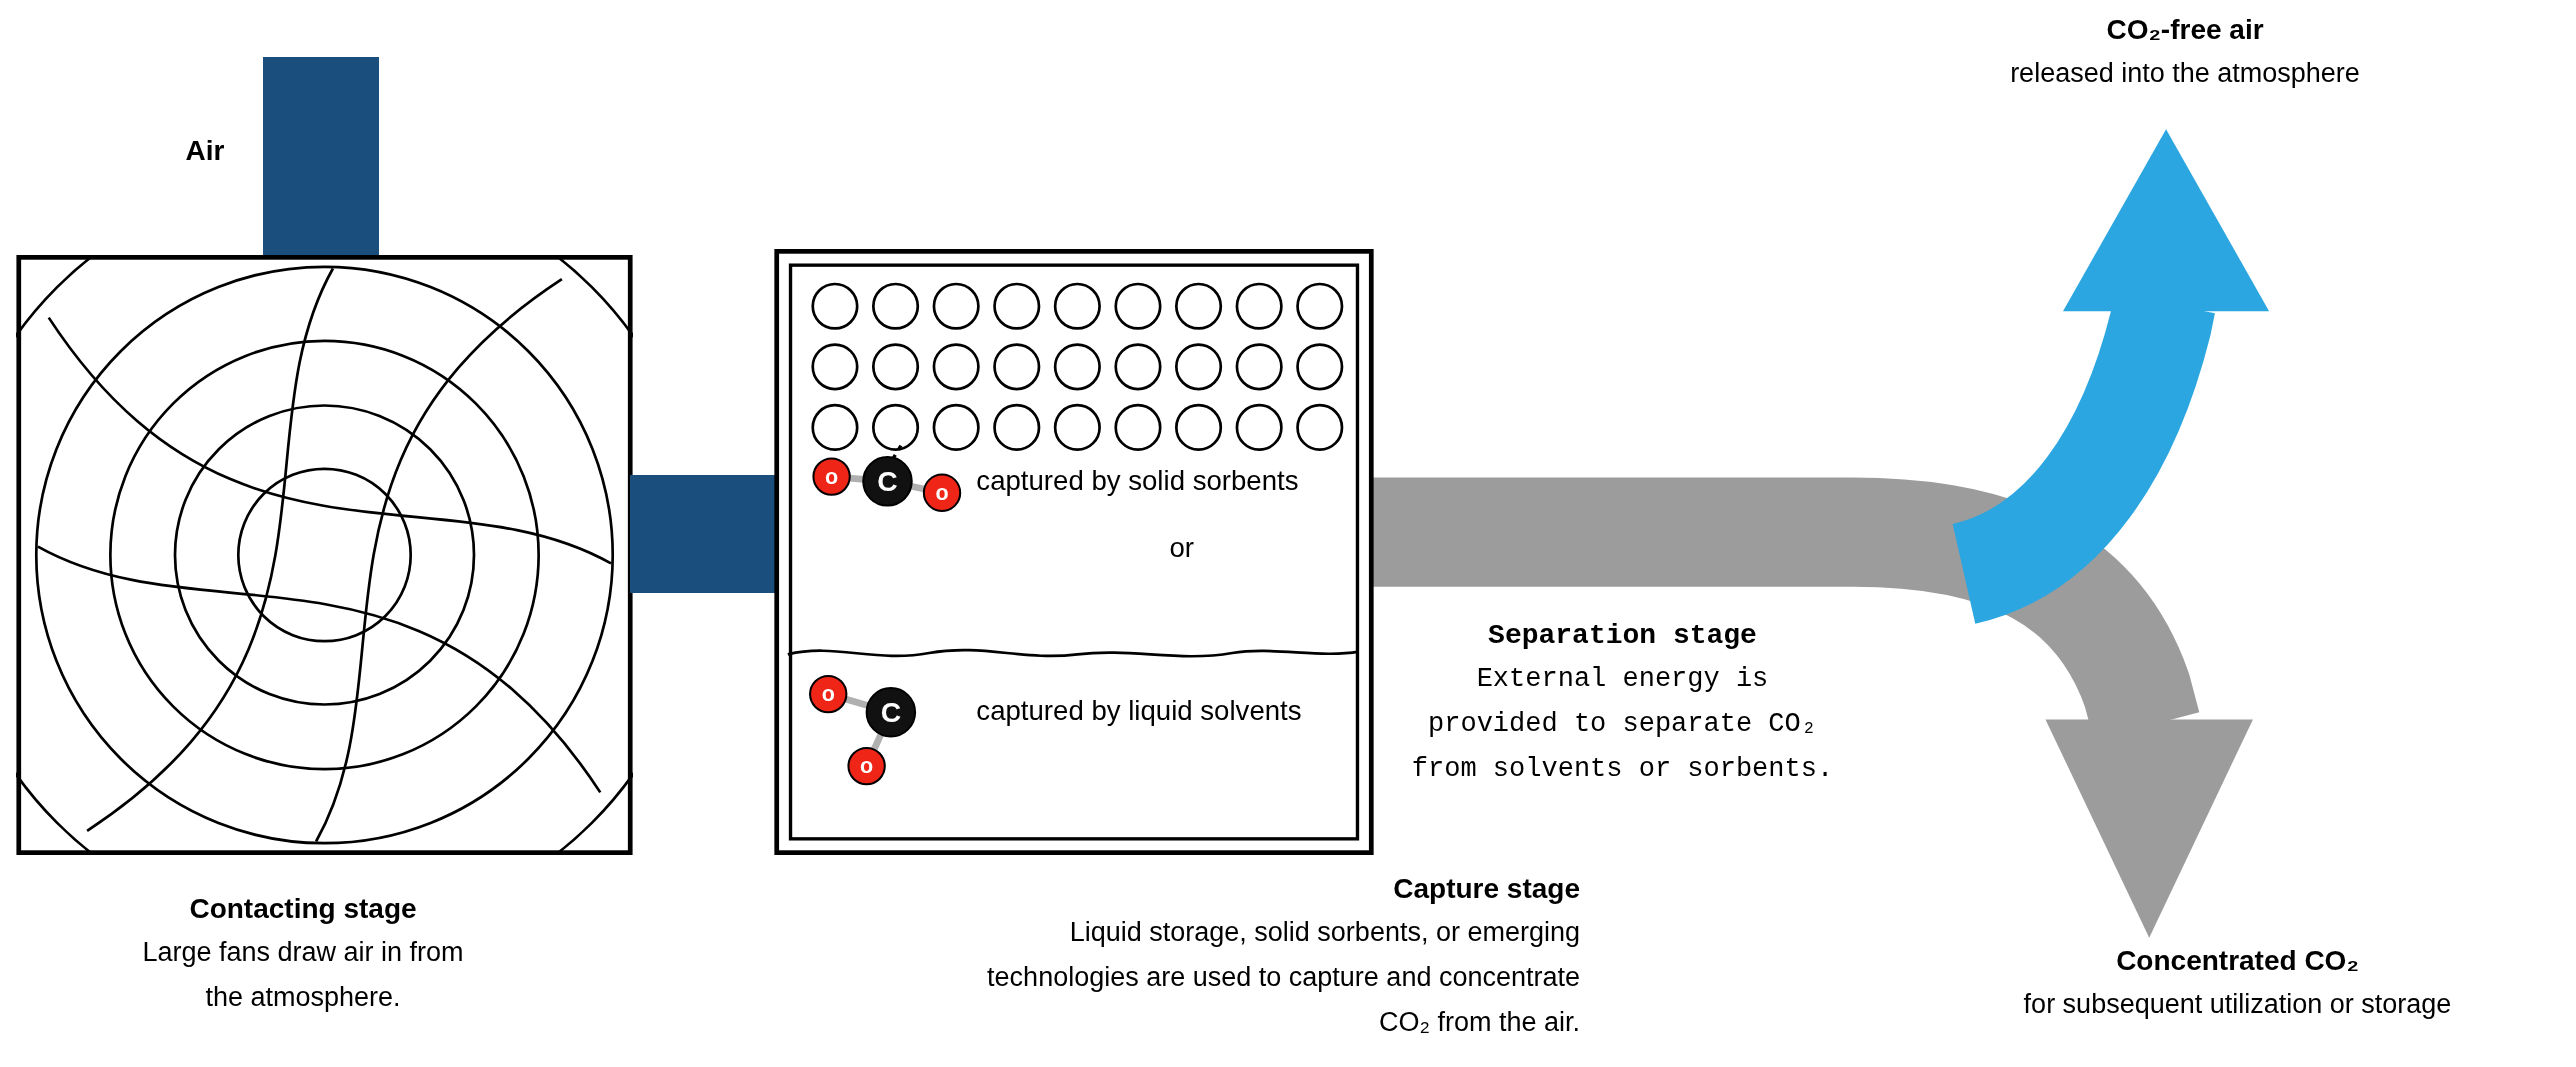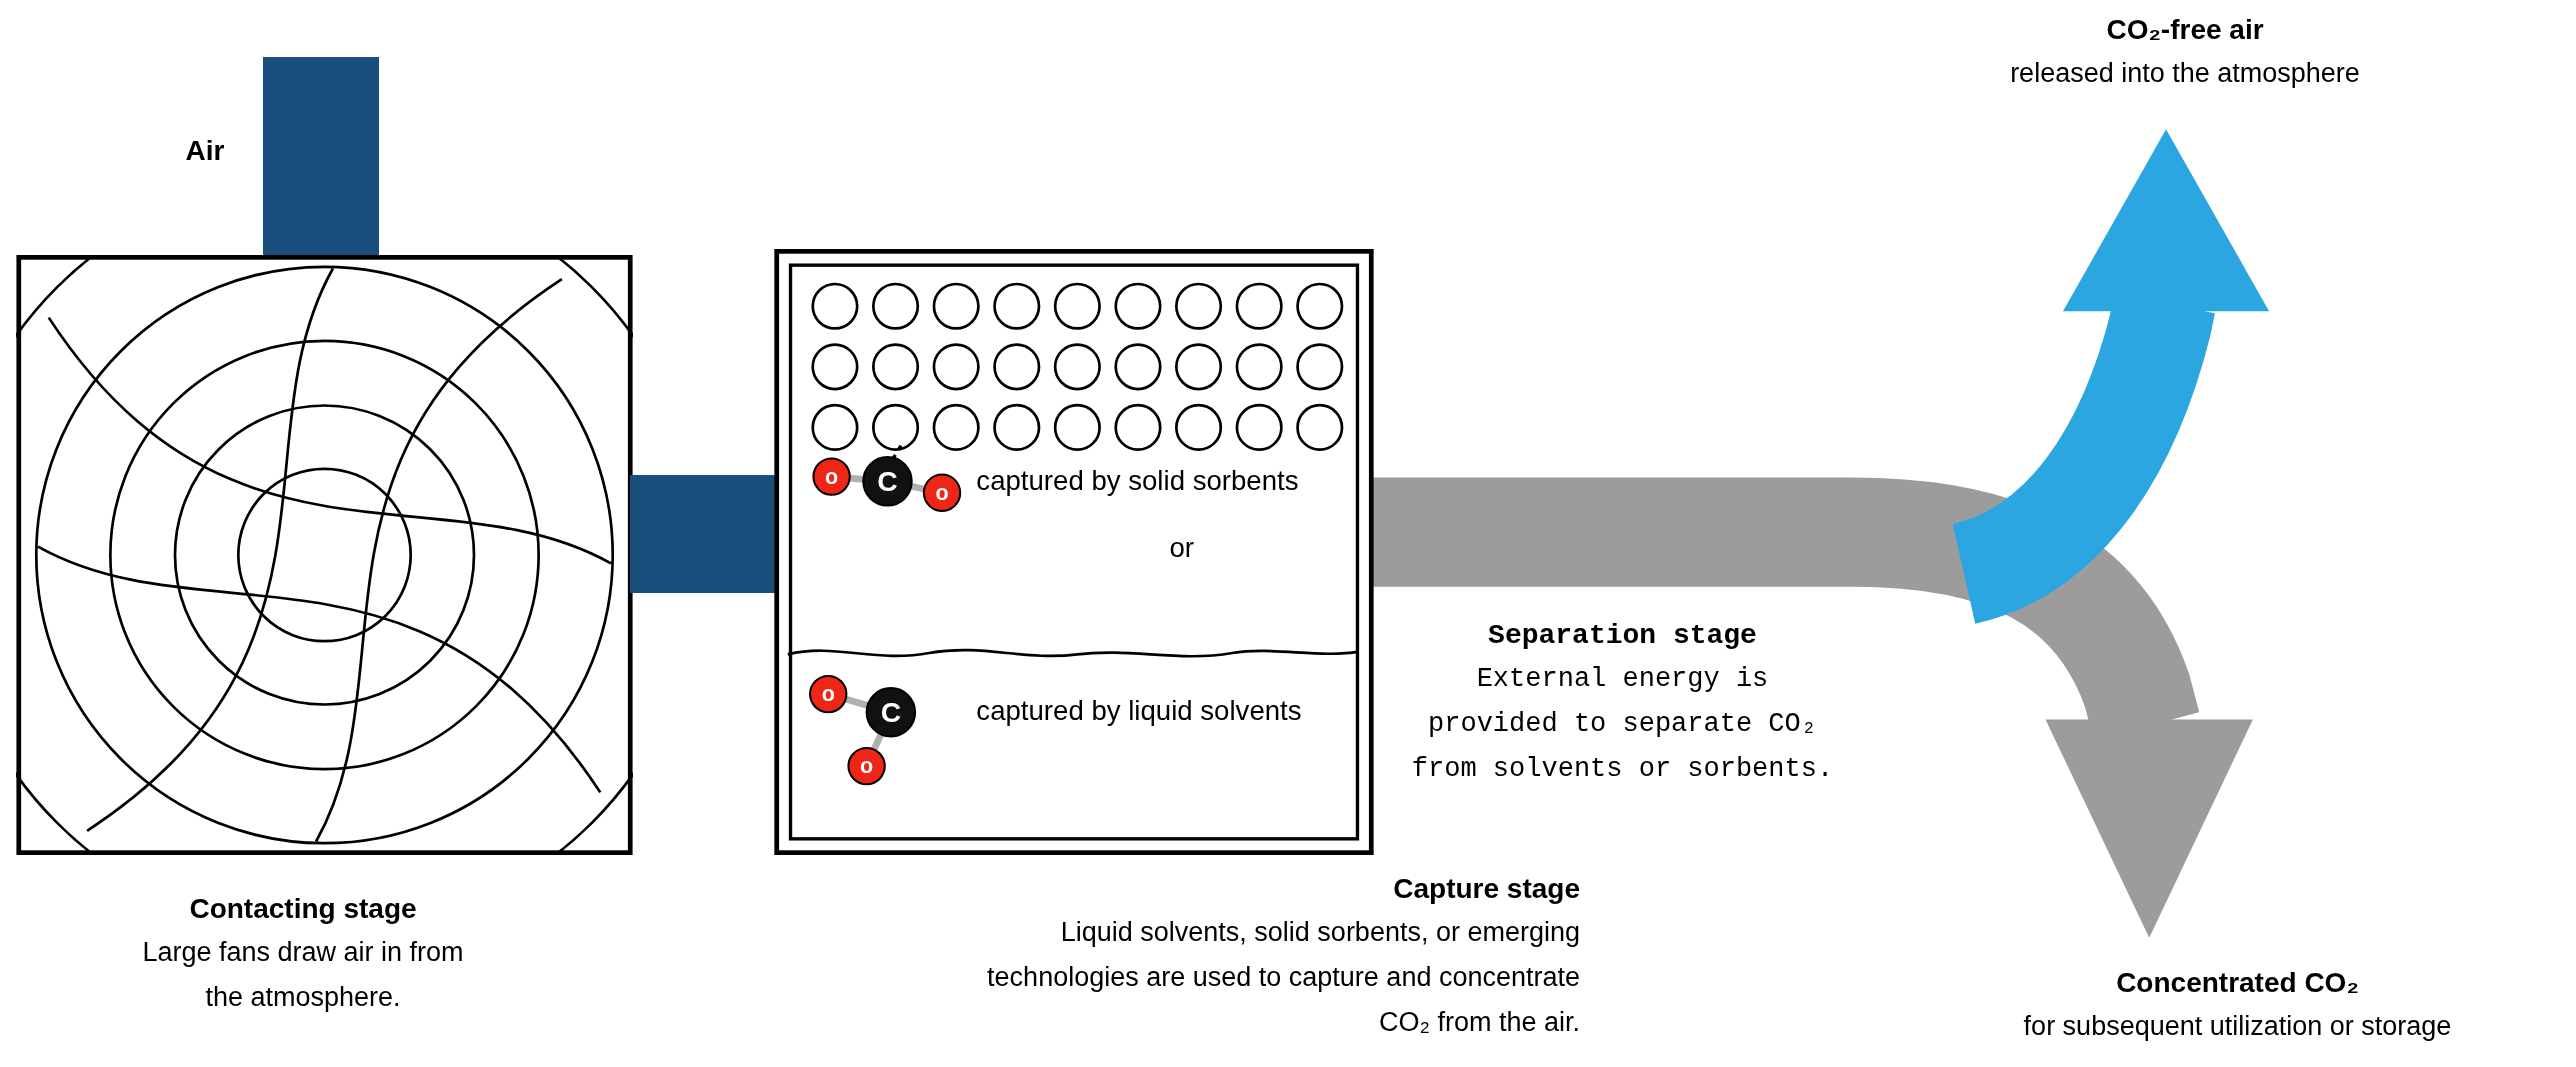--- a/index.html
+++ b/index.html
@@ -123,36 +123,36 @@
   </svg>
 
   <div class="abs caption" style="left:40px;top:888px;width:526px;">
     <div class="t">Contacting stage</div>
     <div class="l">Large fans draw air in from</div>
     <div class="l">the atmosphere.</div>
   </div>
 
   <div class="abs caption" style="left:677px;top:868px;width:903px;text-align:right;">
     <div class="t">Capture stage</div>
-    <div class="l">Liquid solvents, solid sorbents, or emerging</div>
+    <div class="l">Liquid storage, solid sorbents, or emerging</div>
     <div class="l">technologies are used to capture and concentrate</div>
     <div class="l">CO₂ from the air.</div>
   </div>
 
   <div class="abs caption" style="left:1390px;top:615px;width:465px;font-family:Liberation Mono, monospace;">
     <div class="t">Separation stage</div>
     <div class="l">External energy is</div>
     <div class="l">provided to separate CO₂</div>
     <div class="l">from solvents or sorbents.</div>
   </div>
 
   <div class="abs caption" style="left:1882px;top:9.4px;width:606px;">
     <div class="t">CO₂-free air</div>
     <div class="l">released into the atmosphere</div>
   </div>
 
-  <div class="abs caption" style="left:1914px;top:962px;width:647px;">
+  <div class="abs caption" style="left:1914px;top:940px;width:647px;">
     <div class="t">Concentrated CO₂</div>
     <div class="l">for subsequent utilization or storage</div>
   </div>
 
 </div>
 
 
 </body></html>

